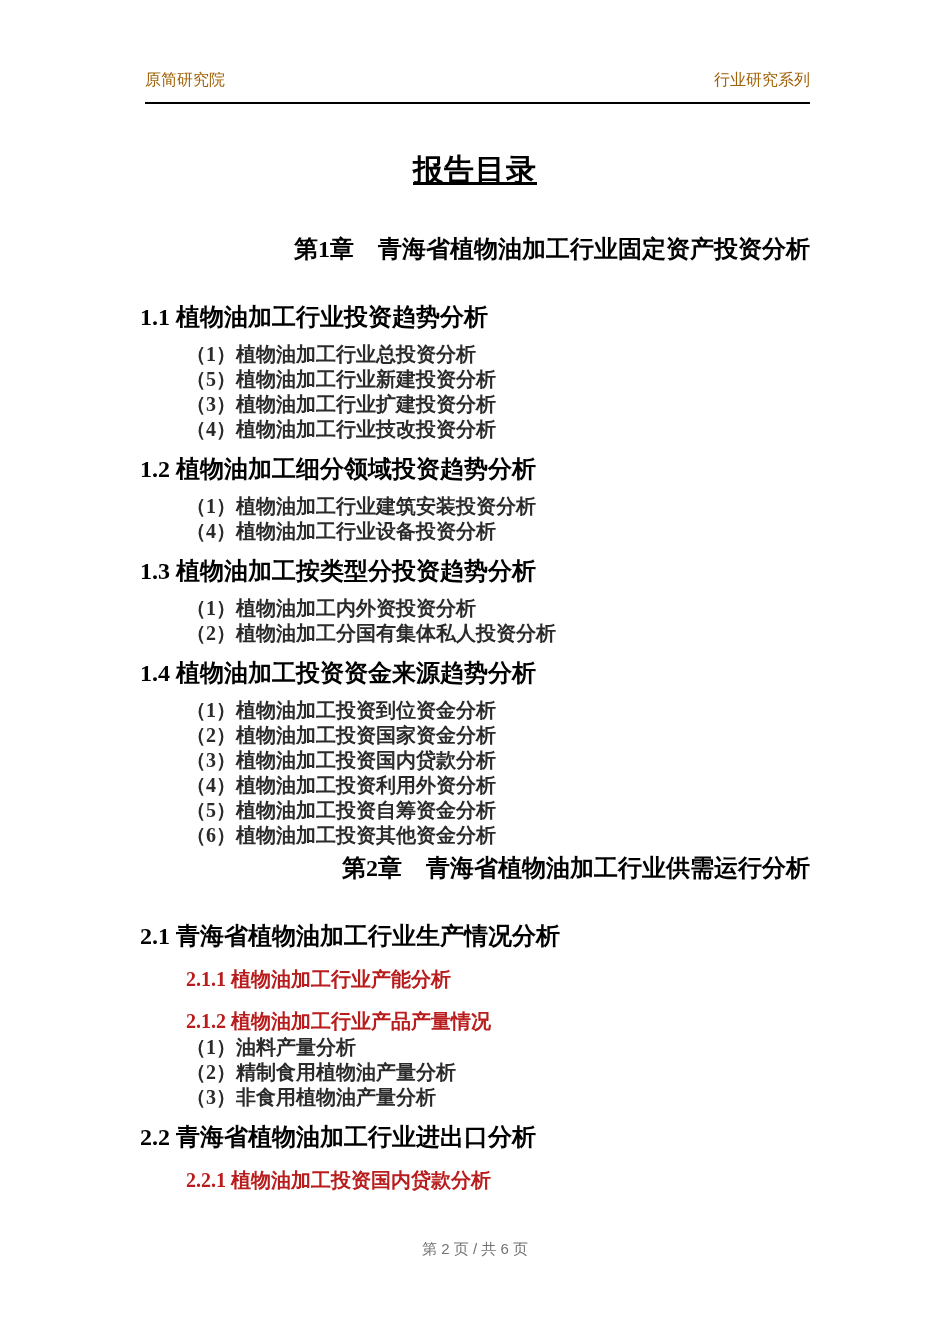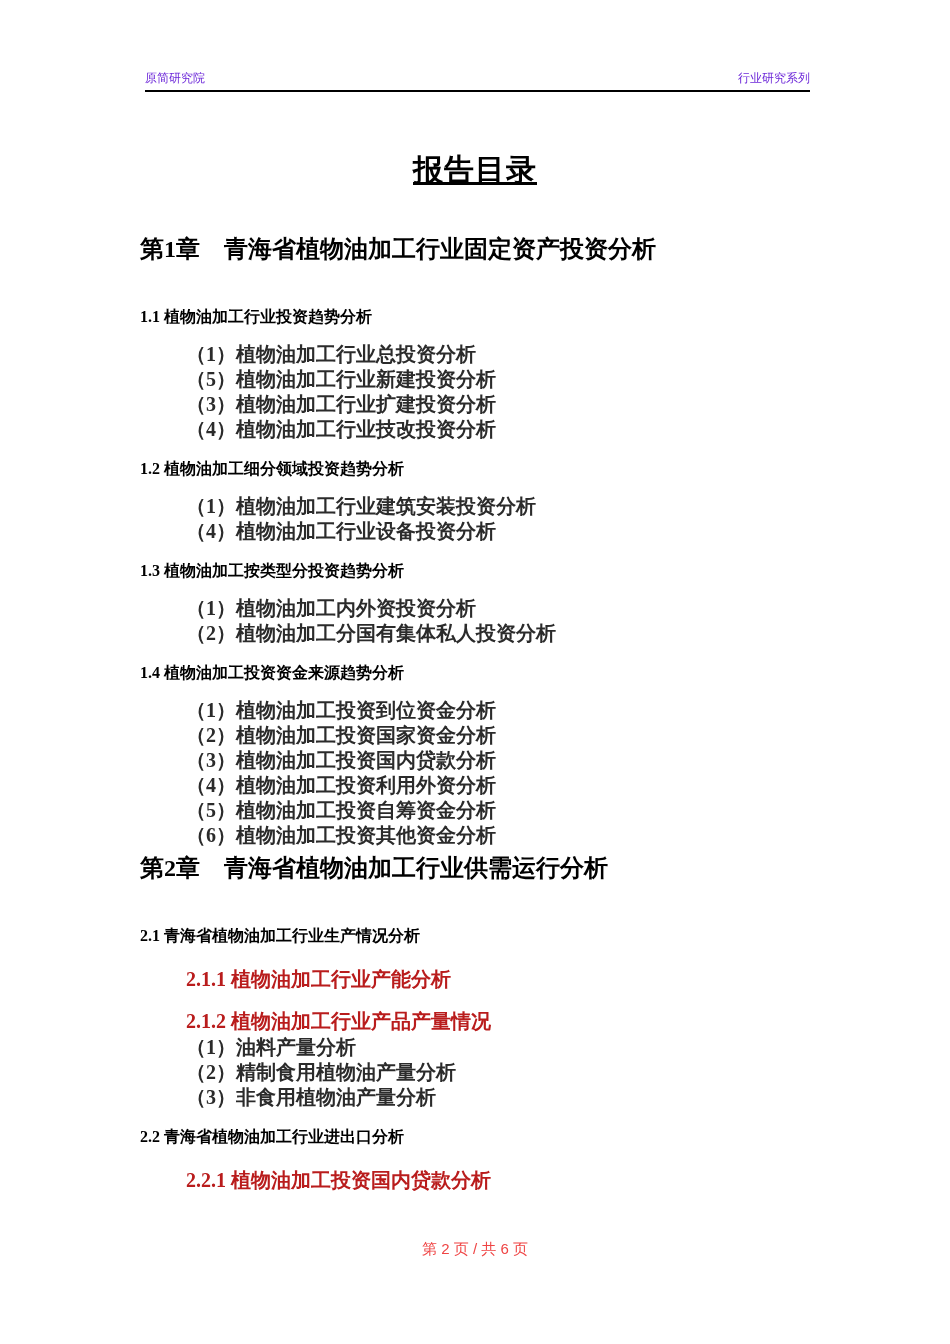--- a/index.html
+++ b/index.html
@@ -14,23 +14,23 @@
   .page { position: absolute; inset: 0; }
 
   
   .doc-header {
     position: absolute;
     top: 70px; left: 145px; right: 140px;
     display: flex;
     justify-content: space-between;
     align-items: flex-end;
     font-family: "Liberation Sans", "DejaVu Sans", sans-serif;
-    font-size: 12px;
-    color: #6d28d9;
-    padding-bottom: 3px;
+    font-size: 16px;
+    color: #a16207;
+    padding-bottom: 11px;
     border-bottom: 2px solid #000;
   }
 
   
   .content {
     position: absolute;
     top: 96px; left: 140px; right: 140px;
   }
   .doc-title {
     margin: 56px 0 0 0;
@@ -40,29 +40,29 @@
     text-align: center;
     color: #000;
     letter-spacing: 1px;
     text-decoration: underline;
   }
   .chapter-heading {
     margin: 44px 0 36px 0;
     font-size: 24px;
     line-height: 34px;
     font-weight: bold;
-    text-align: left;
+    text-align: right;
     color: #000;
   }
   
   .entry-item + .chapter-heading { margin-top: 3px; }
 
   .entry-section {
     margin: 12px 0 10px 0;
-    font-size: 16px;
+    font-size: 24px;
     line-height: 30px;
     font-weight: bold;
     color: #000;
   }
   .entry-subsection {
     margin: 14px 0 0 0;
     padding-left: 46px;
     font-size: 20px;
     line-height: 28px;
     font-weight: bold;
@@ -77,21 +77,21 @@
     color: #2b2b2b;
   }
 
   
   .doc-footer {
     position: absolute;
     top: 1240px; left: 0; right: 0;
     text-align: center;
     font-family: "Liberation Sans", "DejaVu Sans", sans-serif;
     font-size: 15px;
-    color: #ef4444;
+    color: #737373;
   }
 </style>
 </head>
 <body>
 
 <div class="page">
 
   <div class="doc-header">
     <span>原简研究院</span>
     <span>行业研究系列</span>

